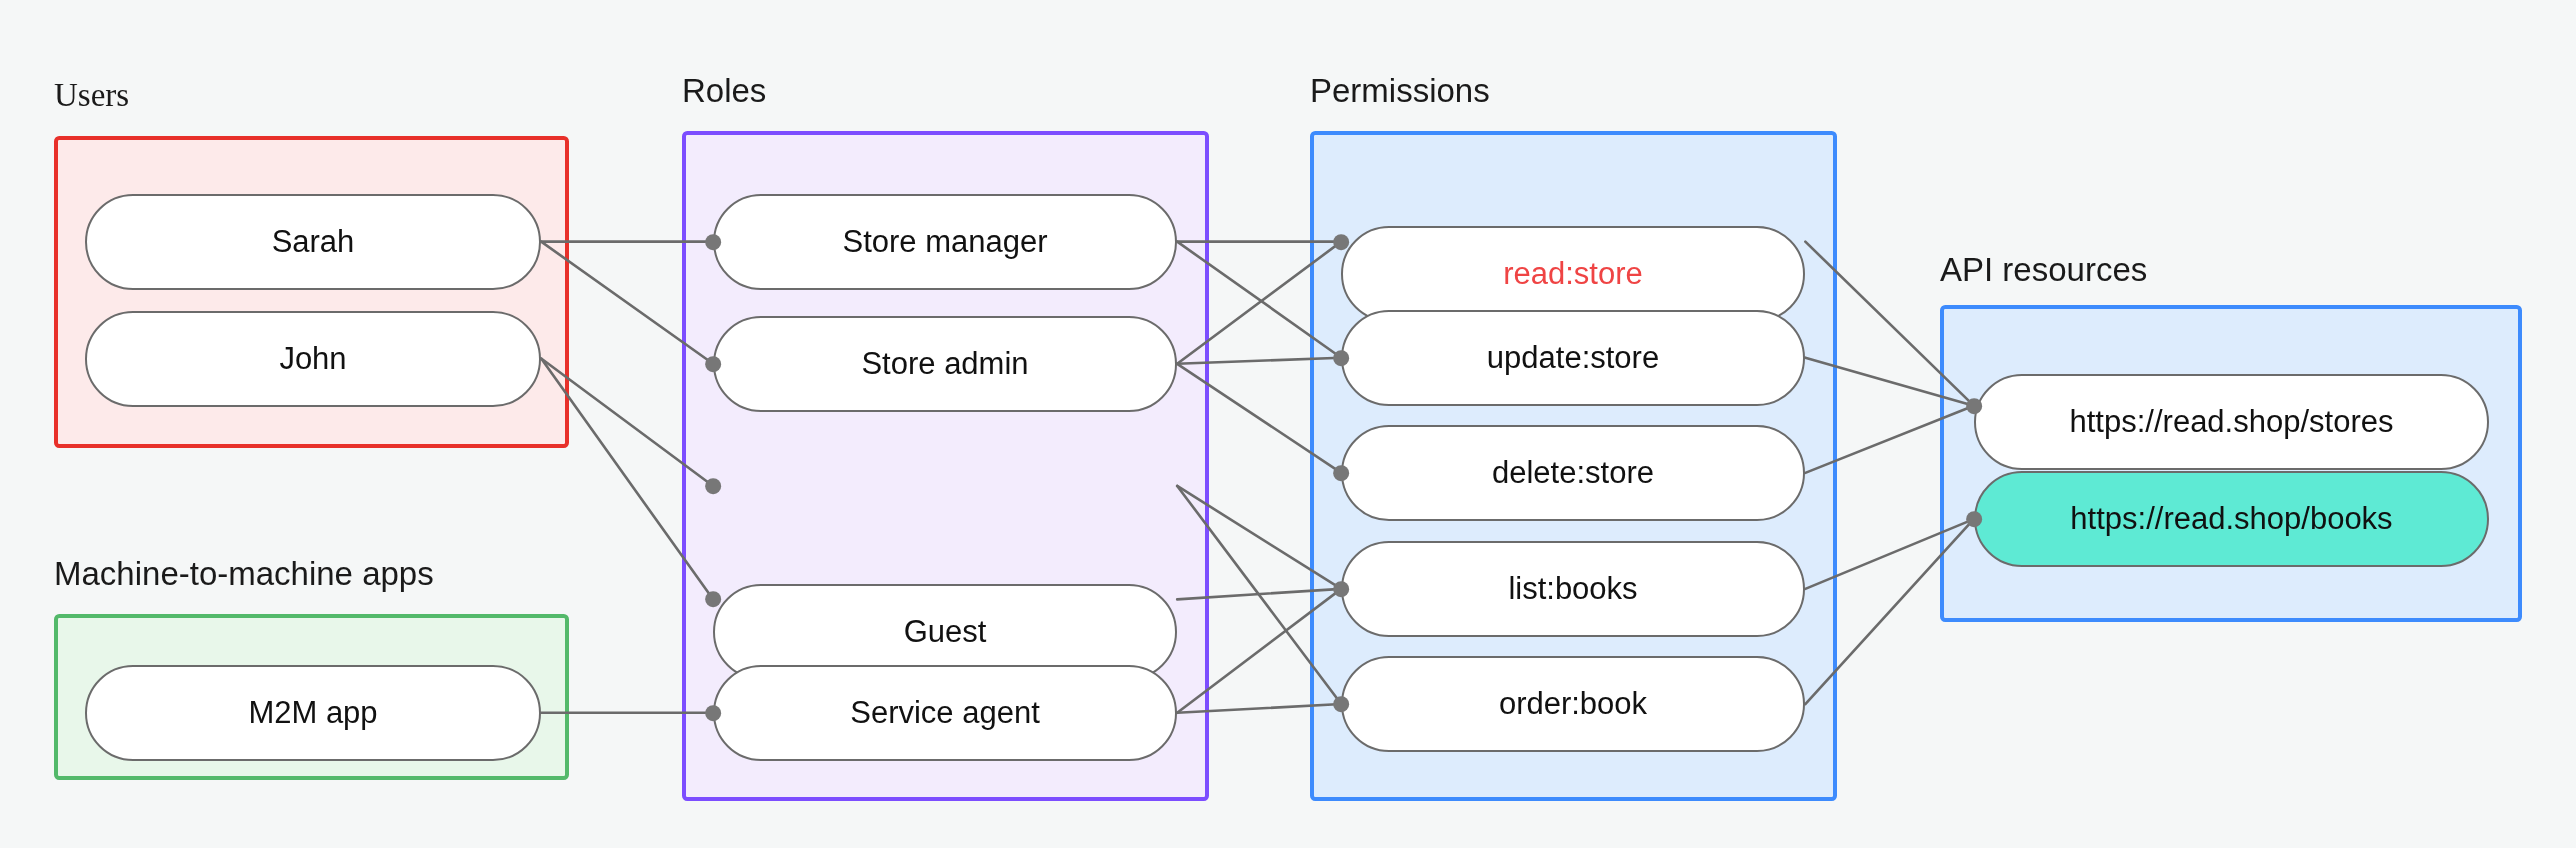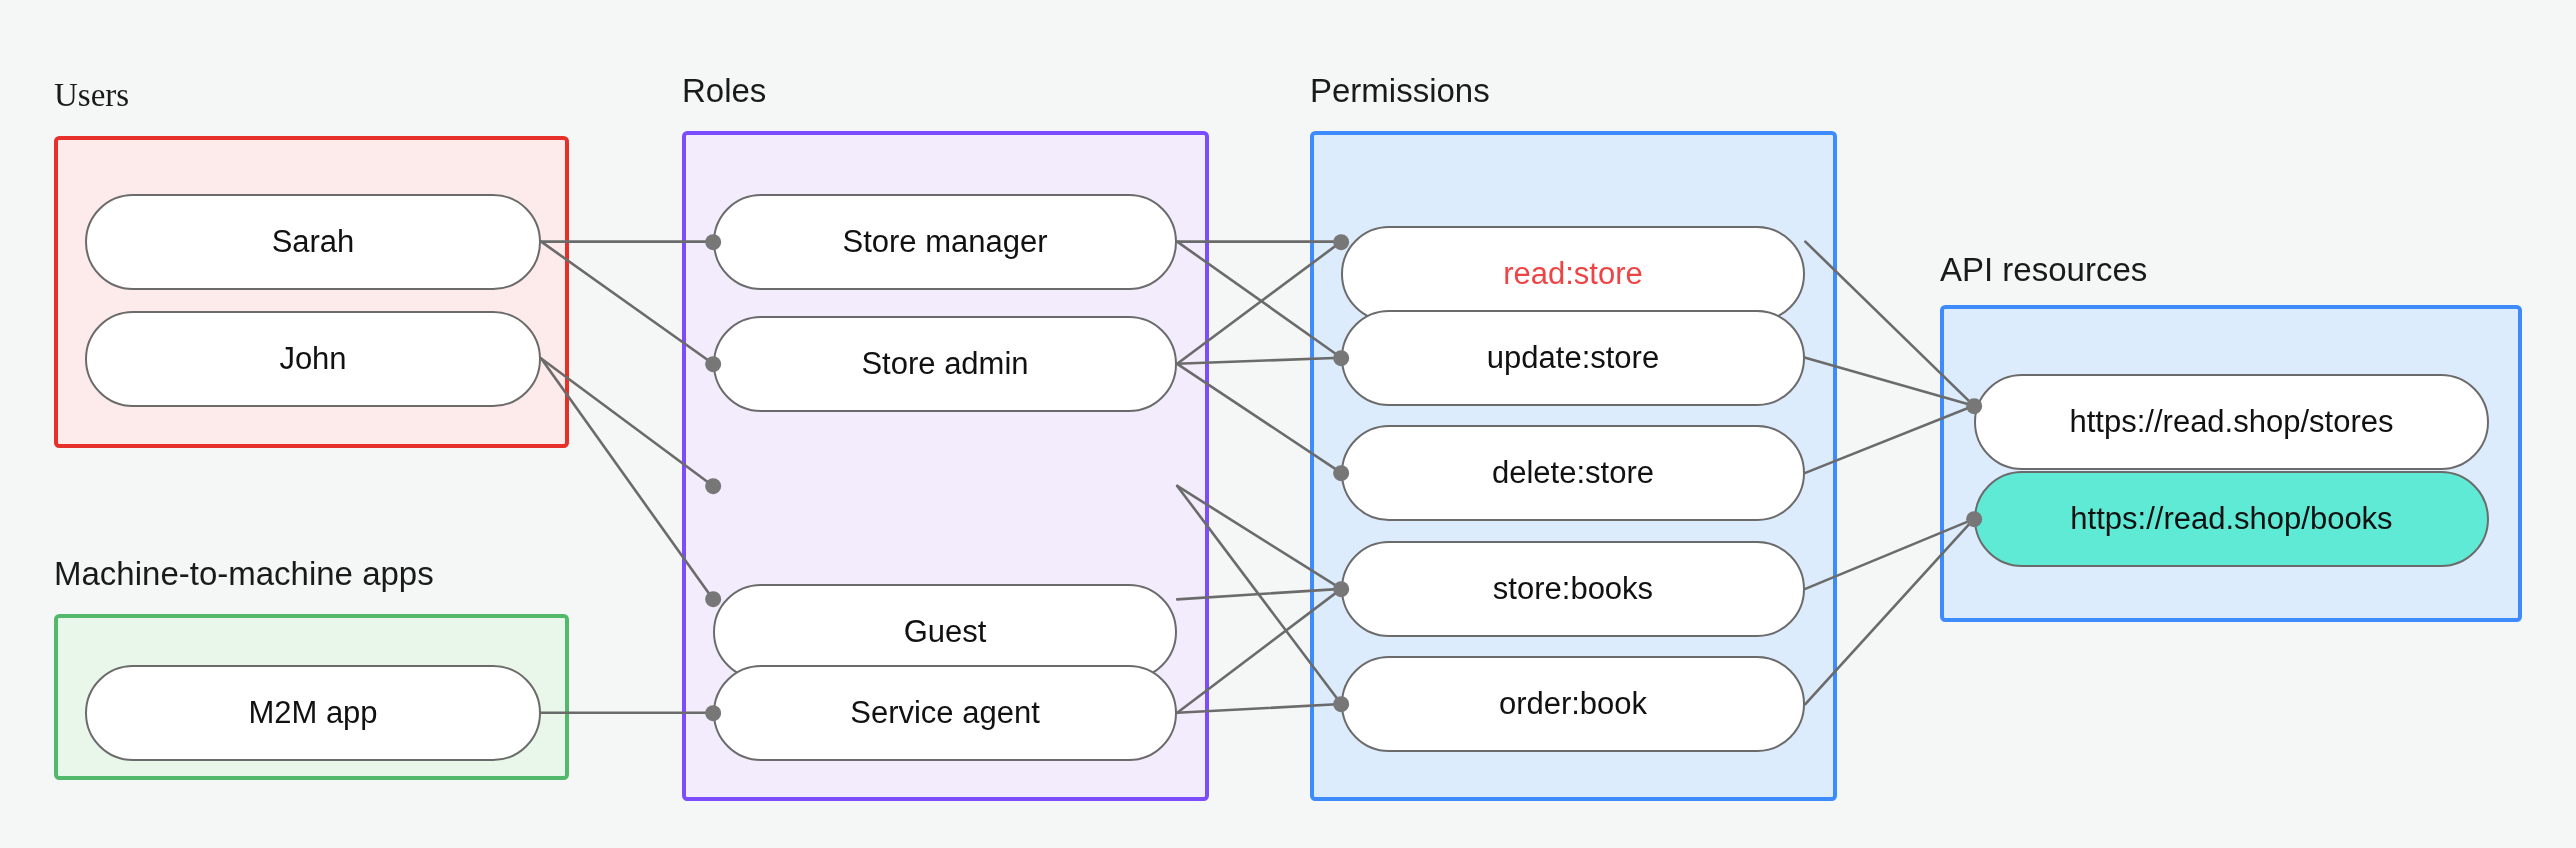--- a/index.html
+++ b/index.html
@@ -109,21 +109,21 @@
     <div class="node" style="left: 85px; top: 194px; width: 456px; height: 96px; border-color: rgb(107, 107, 107); background: rgb(255, 255, 255); color: rgb(17, 17, 17);">Sarah</div>
     <div class="node" style="left: 85px; top: 311px; width: 456px; height: 96px; border-color: rgb(107, 107, 107); background: rgb(255, 255, 255); color: rgb(17, 17, 17);">John</div>
     <div class="node" style="left: 85px; top: 665px; width: 456px; height: 96px; border-color: rgb(107, 107, 107); background: rgb(255, 255, 255); color: rgb(17, 17, 17);">M2M app</div>
     <div class="node" style="left: 713px; top: 194px; width: 464px; height: 96px; border-color: rgb(107, 107, 107); background: rgb(255, 255, 255); color: rgb(17, 17, 17);">Store manager</div>
     <div class="node" style="left: 713px; top: 316px; width: 464px; height: 96px; border-color: rgb(107, 107, 107); background: rgb(255, 255, 255); color: rgb(17, 17, 17);">Store admin</div>
     <div class="node" style="left: 713px; top: 552px; width: 464px; height: 96px; border-color: rgb(107, 107, 107); background: rgb(255, 255, 255); color: rgb(17, 17, 17); margin-top: 32px;">Guest</div>
     <div class="node" style="left: 713px; top: 665px; width: 464px; height: 96px; border-color: rgb(107, 107, 107); background: rgb(255, 255, 255); color: rgb(17, 17, 17);">Service agent</div>
     <div class="node" style="left: 1341px; top: 194px; width: 464px; height: 96px; border-color: rgb(107, 107, 107); background: rgb(255, 255, 255); color: #ef4444; margin-top: 32px;">read:store</div>
     <div class="node" style="left: 1341px; top: 310px; width: 464px; height: 96px; border-color: rgb(107, 107, 107); background: rgb(255, 255, 255); color: rgb(17, 17, 17);">update:store</div>
     <div class="node" style="left: 1341px; top: 425px; width: 464px; height: 96px; border-color: rgb(107, 107, 107); background: rgb(255, 255, 255); color: rgb(17, 17, 17);">delete:store</div>
-    <div class="node" style="left: 1341px; top: 541px; width: 464px; height: 96px; border-color: rgb(107, 107, 107); background: rgb(255, 255, 255); color: rgb(17, 17, 17);">store:books</div>
+    <div class="node" style="left: 1341px; top: 541px; width: 464px; height: 96px; border-color: rgb(107, 107, 107); background: rgb(255, 255, 255); color: rgb(17, 17, 17);">list:books</div>
     <div class="node" style="left: 1341px; top: 656px; width: 464px; height: 96px; border-color: rgb(107, 107, 107); background: rgb(255, 255, 255); color: rgb(17, 17, 17);">order:book</div>
     <div class="node" style="left: 1974px; top: 358px; width: 515px; height: 96px; border-color: rgb(107, 107, 107); background: rgb(255, 255, 255); color: rgb(17, 17, 17); margin-top: 16px;">https://read.shop/stores</div>
     <div class="node" style="left: 1974px; top: 471px; width: 515px; height: 96px; border-color: rgb(107, 107, 107); background: #5eead4; color: rgb(17, 17, 17);">https://read.shop/books</div>
     <div class="port" style="left: 713px; top: 242px; background: rgb(119, 119, 119);"></div>
     <div class="port" style="left: 713px; top: 364px; background: rgb(119, 119, 119);"></div>
     <div class="port" style="left: 713px; top: 486px; background: rgb(119, 119, 119);"></div>
     <div class="port" style="left: 713px; top: 599px; background: rgb(119, 119, 119);"></div>
     <div class="port" style="left: 713px; top: 713px; background: rgb(119, 119, 119);"></div>
     <div class="port" style="left: 1341px; top: 242px; background: rgb(119, 119, 119);"></div>
     <div class="port" style="left: 1341px; top: 358px; background: rgb(119, 119, 119);"></div>

